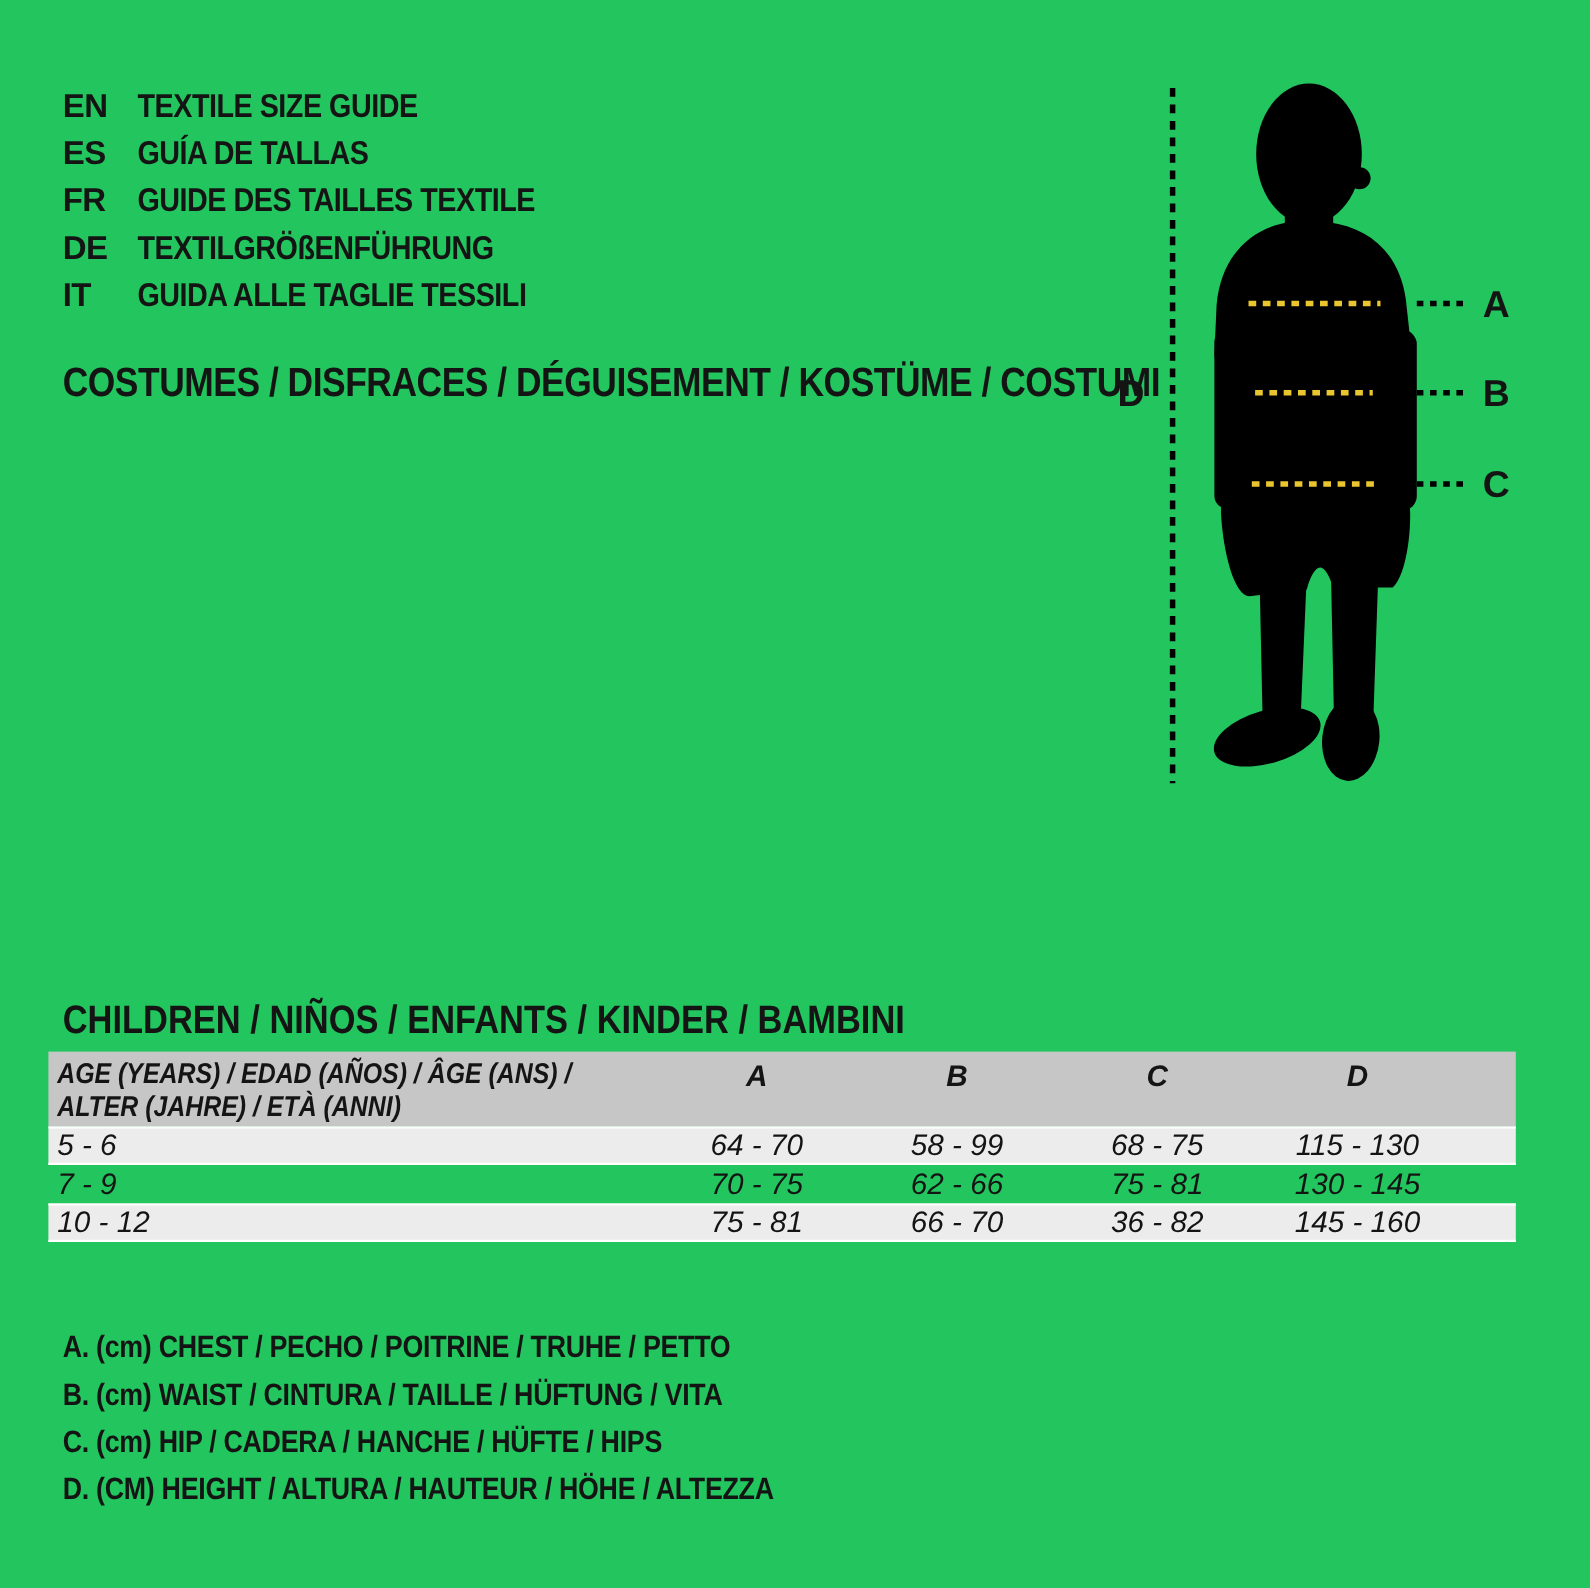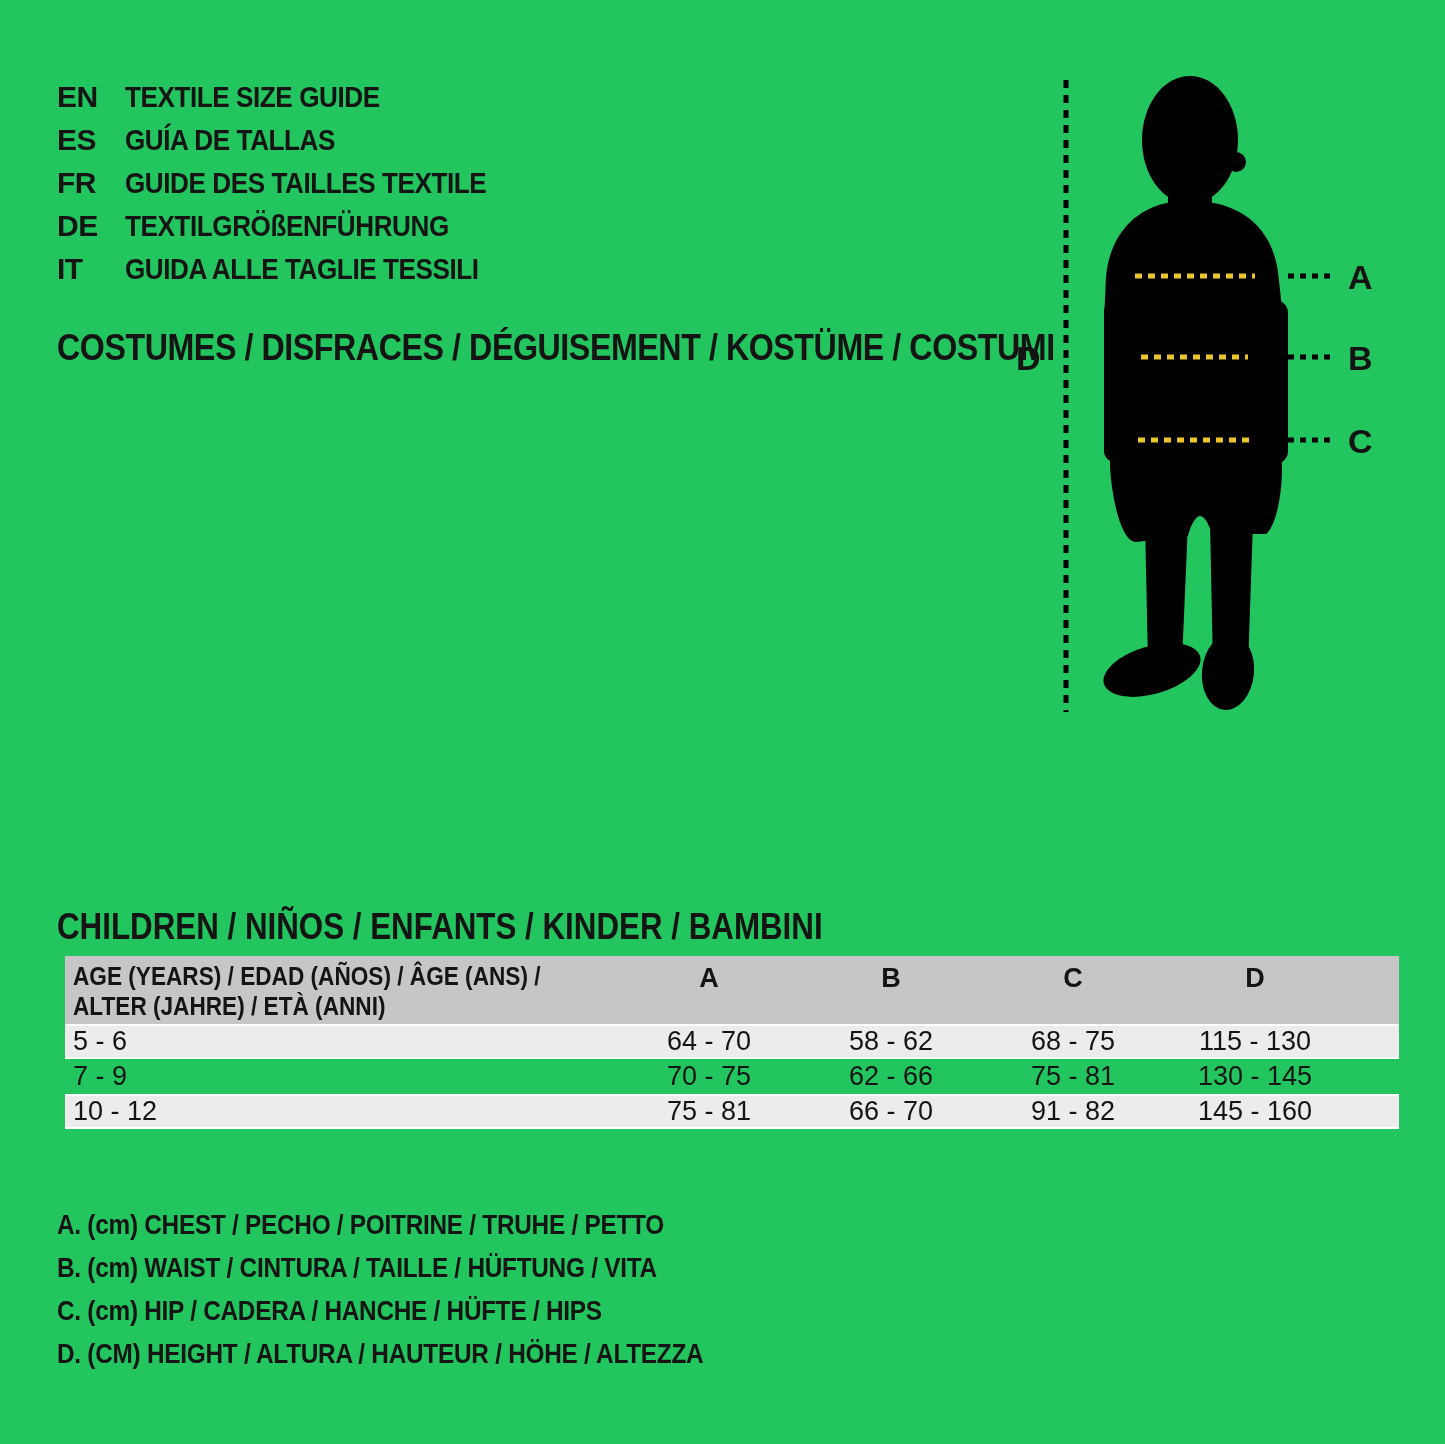--- a/index.html
+++ b/index.html
@@ -28,21 +28,21 @@
   .fig-label { position:absolute; font-size:34px; font-weight:700; }
   .fig-label-a { left:1348px; top:258px; }
   .fig-label-b { left:1348px; top:339px; }
   .fig-label-c { left:1348px; top:422px; }
   .fig-label-d { left:1016px; top:339px; }
 
   
   .children-heading { position:absolute; left:57px; top:906px; font-size:36px; font-weight:600; }
 
   
-  .size-table { position:absolute; left:65px; top:956px; width:1334px; }
+  .size-table { position:absolute; left:44px; top:956px; width:1334px;font-style:italic; }
   .t-header {
     display:grid; grid-template-columns:553px 182px 182px 182px 182px;
     background:#c6c6c6; height:68px;
   }
   .age-header { padding:5px 0 0 8px; font-size:26px; font-weight:600; line-height:30px; }
   .col-letter { font-size:27px; font-weight:600; text-align:center; padding-top:7px; }
   .t-row {
     display:grid; grid-template-columns:553px 182px 182px 182px 182px;
     height:35px; align-items:center; font-size:27px; font-weight:500;
   }
@@ -127,36 +127,36 @@
       </div>
       <div class="col-letter">A</div>
       <div class="col-letter">B</div>
       <div class="col-letter">C</div>
       <div class="col-letter">D</div>
     </div>
 
     <div class="t-row alt">
       <div class="cell-age">5 - 6</div>
       <div class="cell-val">64 - 70</div>
-      <div class="cell-val">58 - 62</div>
+      <div class="cell-val">58 - 99</div>
       <div class="cell-val">68 - 75</div>
       <div class="cell-val">115 - 130</div>
     </div>
     <div class="t-row">
       <div class="cell-age">7 - 9</div>
       <div class="cell-val">70 - 75</div>
       <div class="cell-val">62 - 66</div>
       <div class="cell-val">75 - 81</div>
       <div class="cell-val">130 - 145</div>
     </div>
     <div class="t-row alt">
       <div class="cell-age">10 - 12</div>
       <div class="cell-val">75 - 81</div>
       <div class="cell-val">66 - 70</div>
-      <div class="cell-val">91 - 82</div>
+      <div class="cell-val">36 - 82</div>
       <div class="cell-val">145 - 160</div>
     </div>
   </div>
 
   <ul class="legend">
     <li>
         <span class="narrow">A. (cm) CHEST / PECHO / POITRINE / TRUHE / PETTO</span>
       </li>
     <li>
         <span class="narrow">B. (cm) WAIST / CINTURA / TAILLE / HÜFTUNG / VITA</span>

